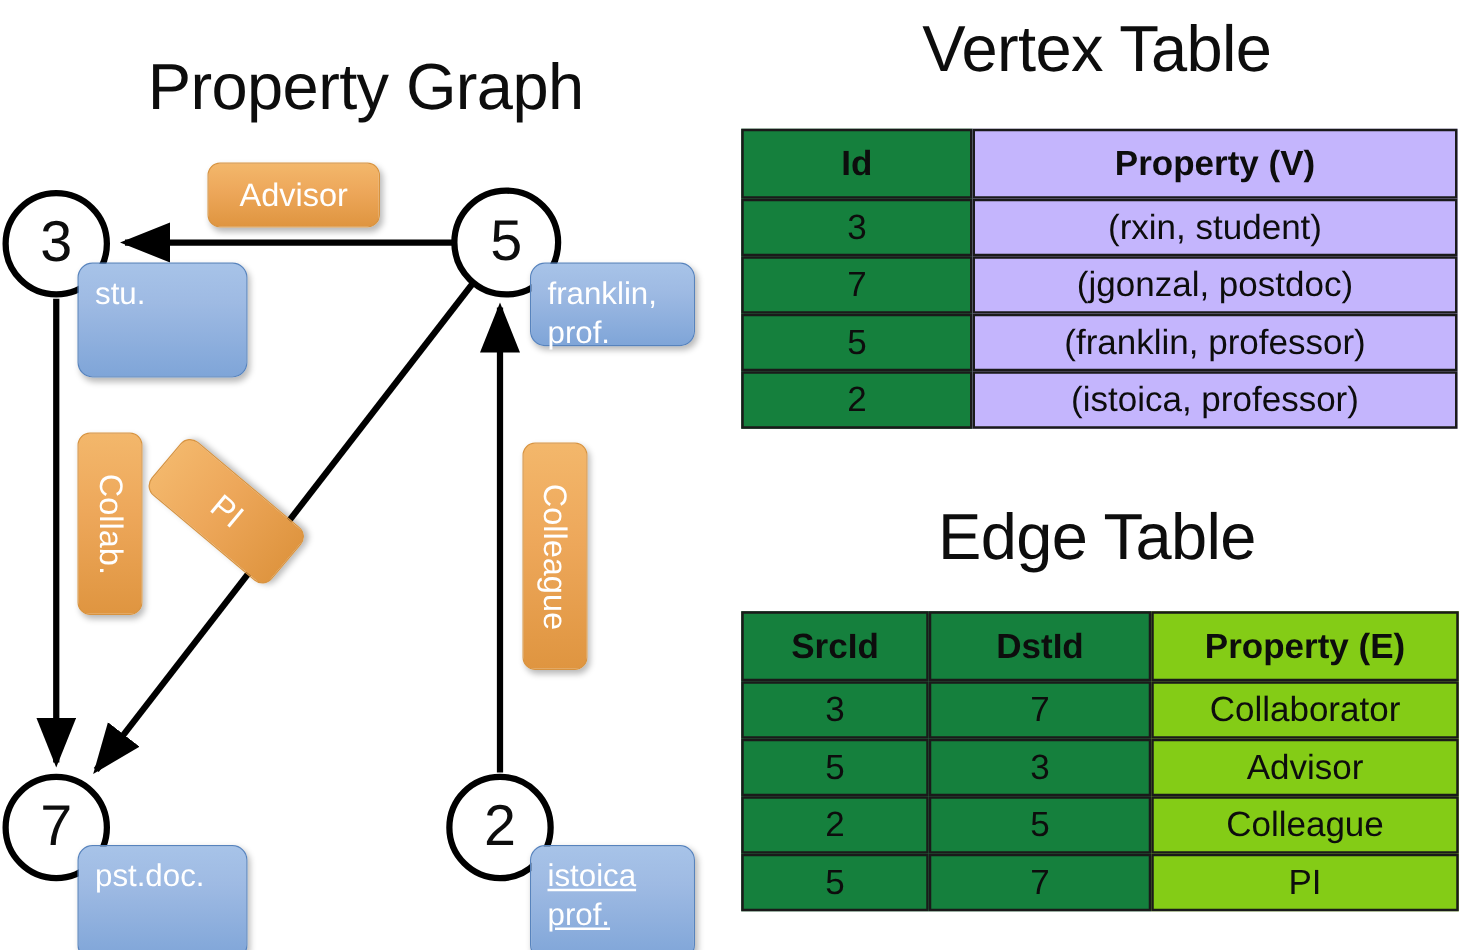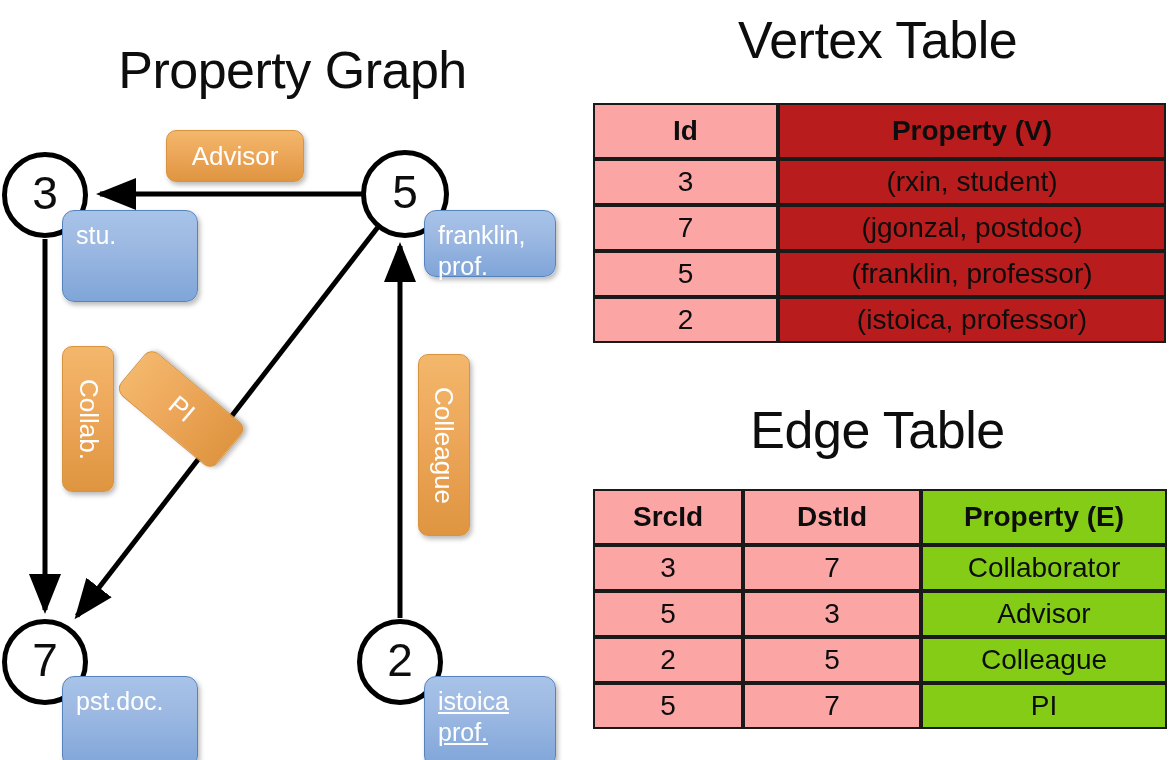--- a/index.html
+++ b/index.html
@@ -130,22 +130,22 @@
     text-align: center;
     padding: 0;
     height: 46px;
     box-sizing: border-box;
   }
   .data-table th {
     font-weight: 700;
     font-size: 28px;
     height: 56px;
   }
-  .data-table .plain-cell { background: #fca5a5; }
-  .data-table .blue-cell  { background: #b91c1c; }
+  .data-table .plain-cell { background: #15803d; }
+  .data-table .blue-cell  { background: #c4b5fd; }
   .data-table .peach-cell { background: #84cc16; }
 
   
   #vertex-table { left: 593px; top: 103px; }
   #vertex-table .col-id   { width: 185px; }
   #vertex-table .col-prop { width: 388px; }
 
   
   #edge-table { left: 593px; top: 489px; }
   #edge-table .col-src  { width: 150px; }

